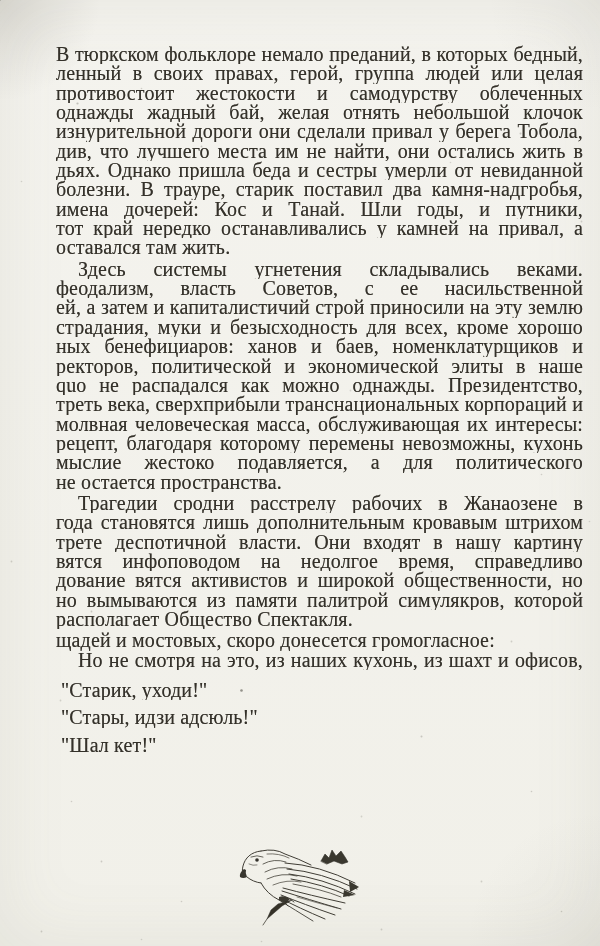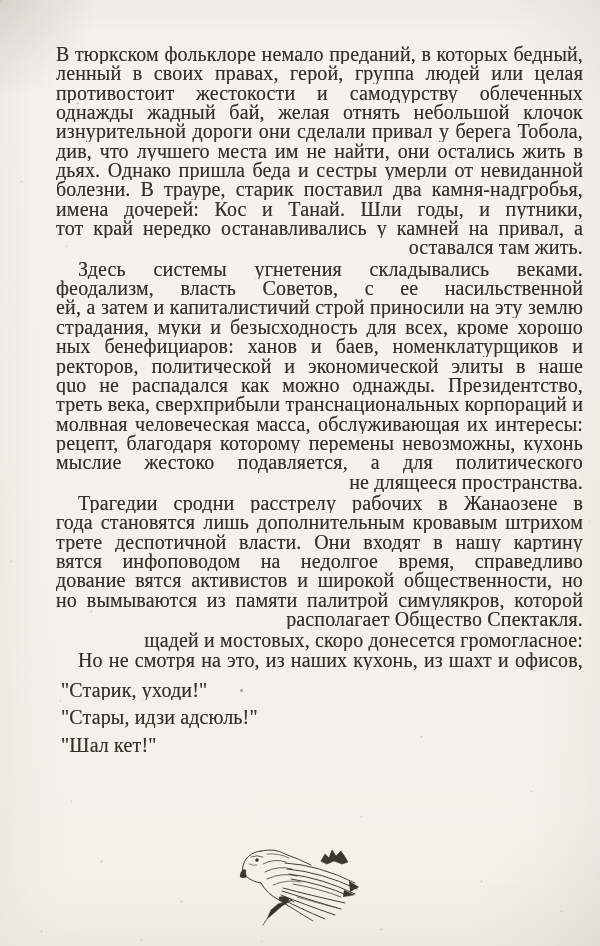--- a/index.html
+++ b/index.html
@@ -38,21 +38,21 @@
       431px 571px 0 0.3px rgba(82,79,70,0.20), 450px 162px 0 0.3px rgba(82,79,70,0.20),
       350px 390px 0 0.4px rgba(82,79,70,0.18), 160px 560px 0 0.3px rgba(82,79,70,0.18),
       60px 700px 0 0.4px rgba(82,79,70,0.20), 241px 690px 0 0.8px rgba(70,67,58,0.55);
   }
   .textblock{
     position:absolute;left:56px;top:45px;width:527px;
     font-size:20px;line-height:19.35px;letter-spacing:0.15px;
     text-shadow:0 0 0.6px rgba(52,49,42,0.55);
   }
   .para{margin:0 0 2px 0;}
-  .line{height:19.35px;overflow:hidden;text-align:right;}
+  .line{height:19.35px;overflow:hidden;text-align:left;}
   .line.j{text-align:justify;text-align-last:justify;}
   .line.ind{text-indent:22px;}
   .quotes{margin-top:11px;}
   .quote{height:19.35px;margin-top:8px;padding-left:5px;overflow:hidden;}
   .bird{position:absolute;left:237px;top:848px;width:125px;height:82px;}
   .bird path{vector-effect:non-scaling-stroke;}
 </style>
 </head>
 <body>
 
@@ -78,21 +78,21 @@
           <div class="line j">феодализм, власть Советов, с ее насильственной коллективизаци-</div>
           <div class="line j">ей, а затем и капиталистичий строй приносили на эту землю лишь</div>
           <div class="line j">страдания, муки и безысходность для всех, кроме хорошо извест-</div>
           <div class="line j">ных бенефициаров: ханов и баев, номенклатурщиков и красных ди-</div>
           <div class="line j">ректоров, политической и экономической элиты в наше время. Во</div>
           <div class="line j">quo не распадался как можно однажды. Президентство, длящееся</div>
           <div class="line j">треть века, сверхприбыли транснациональных корпораций и без-</div>
           <div class="line j">молвная человеческая масса, обслуживающая их интересы: вот</div>
           <div class="line j">рецепт, благодаря которому перемены невозможны, кухонь инако-</div>
           <div class="line j">мыслие жестоко подавляется, а для политического высказывания</div>
-          <div class="line">не длящееся пространства.</div>
+          <div class="line">не остается пространства.</div>
         </div>
         <div class="para">
           <div class="line j ind">Трагедии сродни расстрелу рабочих в Жанаозене в декабре 2011</div>
           <div class="line j">года становятся лишь дополнительным кровавым штрихом в пор-</div>
           <div class="line j">трете деспотичной власти. Они входят в нашу картину мира, стано-</div>
           <div class="line j">вятся инфоповодом на недолгое время, справедливо вызывая него-</div>
           <div class="line j">дование вятся активистов и широкой общественности, но неизмен-</div>
           <div class="line j">но вымываются из памяти палитрой симулякров, которой щедро</div>
           <div class="line">располагает Общество Спектакля.</div>
         </div>

